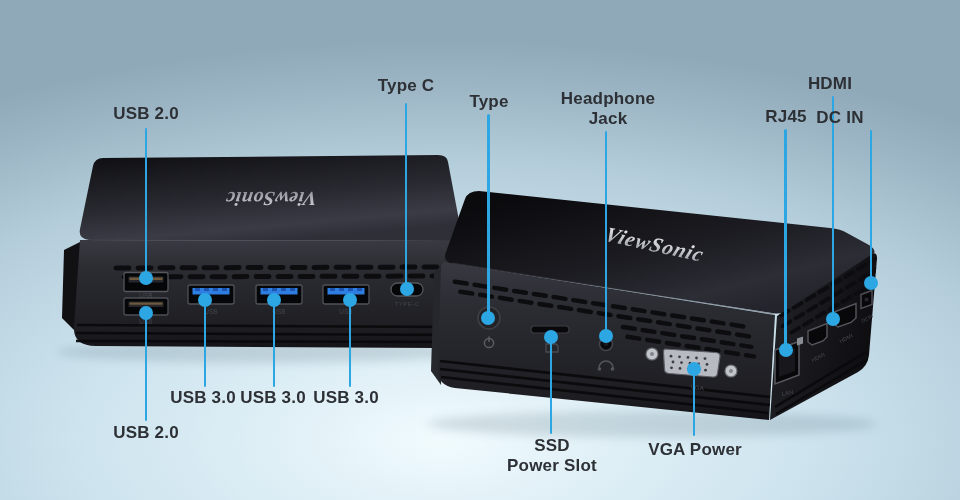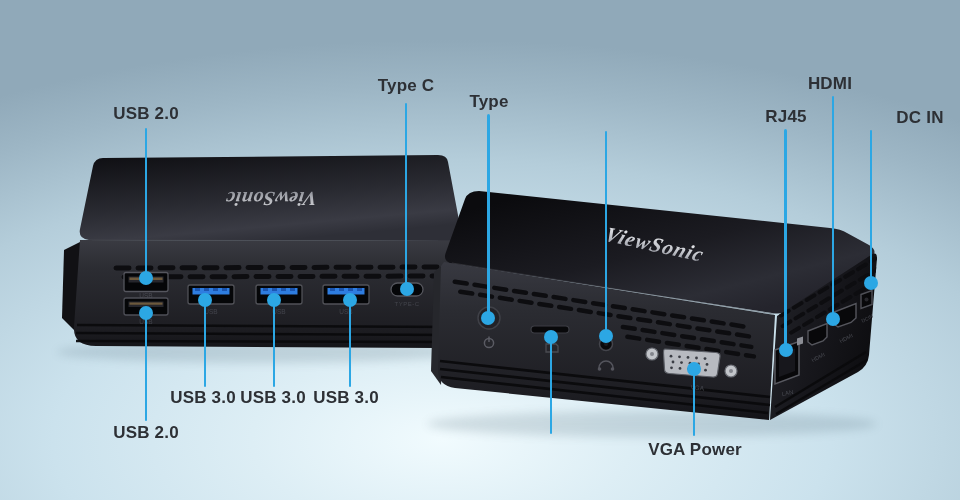--- a/index.html
+++ b/index.html
@@ -248,32 +248,36 @@
     <div class="callout-dot" style="left:139px;top:271px"></div>
 
     <div class="callout-label" style="left:406px;top:76px">Type C</div>
     <div class="callout-line" style="left:404.8px;top:103px;height:186px"></div>
     <div class="callout-dot" style="left:400px;top:282px"></div>
 
     <div class="callout-label" style="left:489px;top:92px">Type</div>
     <div class="callout-line" style="left:487.3px;top:114px;height:204px"></div>
     <div class="callout-dot" style="left:481px;top:311px"></div>
 
+    <div class="callout-label" style="left:608px;top:89px">
+      <div>Headphone</div>
+      <div>Jack</div>
+    </div>
     <div class="callout-line" style="left:604.8px;top:131px;height:206px"></div>
     <div class="callout-dot" style="left:599px;top:329px"></div>
 
     <div class="callout-label" style="left:830px;top:74px">HDMI</div>
     <div class="callout-line" style="left:831.8px;top:96px;height:223px"></div>
     <div class="callout-dot" style="left:826px;top:312px"></div>
 
     <div class="callout-label" style="left:786px;top:107px">RJ45</div>
     <div class="callout-line" style="left:784.3px;top:129px;height:221px"></div>
     <div class="callout-dot" style="left:779px;top:343px"></div>
 
-    <div class="callout-label" style="left:920px;top:108px">DC IN</div>
+    <div class="callout-label" style="left:840px;top:108px">DC IN</div>
     <div class="callout-line" style="left:869.8px;top:130px;height:153px"></div>
     <div class="callout-dot" style="left:864px;top:276px"></div>
 
     <div class="callout-dot" style="left:198px;top:293px"></div>
     <div class="callout-line" style="left:203.8px;top:300px;height:87px"></div>
     <div class="callout-label" style="left:203px;top:388px">USB 3.0</div>
 
     <div class="callout-dot" style="left:267px;top:293px"></div>
     <div class="callout-line" style="left:272.8px;top:300px;height:87px"></div>
     <div class="callout-label" style="left:273px;top:388px">USB 3.0</div>
@@ -281,18 +285,22 @@
     <div class="callout-dot" style="left:343px;top:293px"></div>
     <div class="callout-line" style="left:348.8px;top:300px;height:87px"></div>
     <div class="callout-label" style="left:346px;top:388px">USB 3.0</div>
 
     <div class="callout-dot" style="left:139px;top:306px"></div>
     <div class="callout-line" style="left:144.8px;top:313px;height:108px"></div>
     <div class="callout-label" style="left:146px;top:423px">USB 2.0</div>
 
     <div class="callout-dot" style="left:544px;top:330px"></div>
     <div class="callout-line" style="left:549.8px;top:337px;height:97px"></div>
+    <div class="callout-label" style="left:552px;top:436px">
+      <div>SSD</div>
+      <div>Power Slot</div>
+    </div>
 
     <div class="callout-dot" style="left:687px;top:362px"></div>
     <div class="callout-line" style="left:692.8px;top:369px;height:67px"></div>
     <div class="callout-label" style="left:695px;top:440px">VGA Power</div>
   </div>
 </div>
 
 </body></html>

